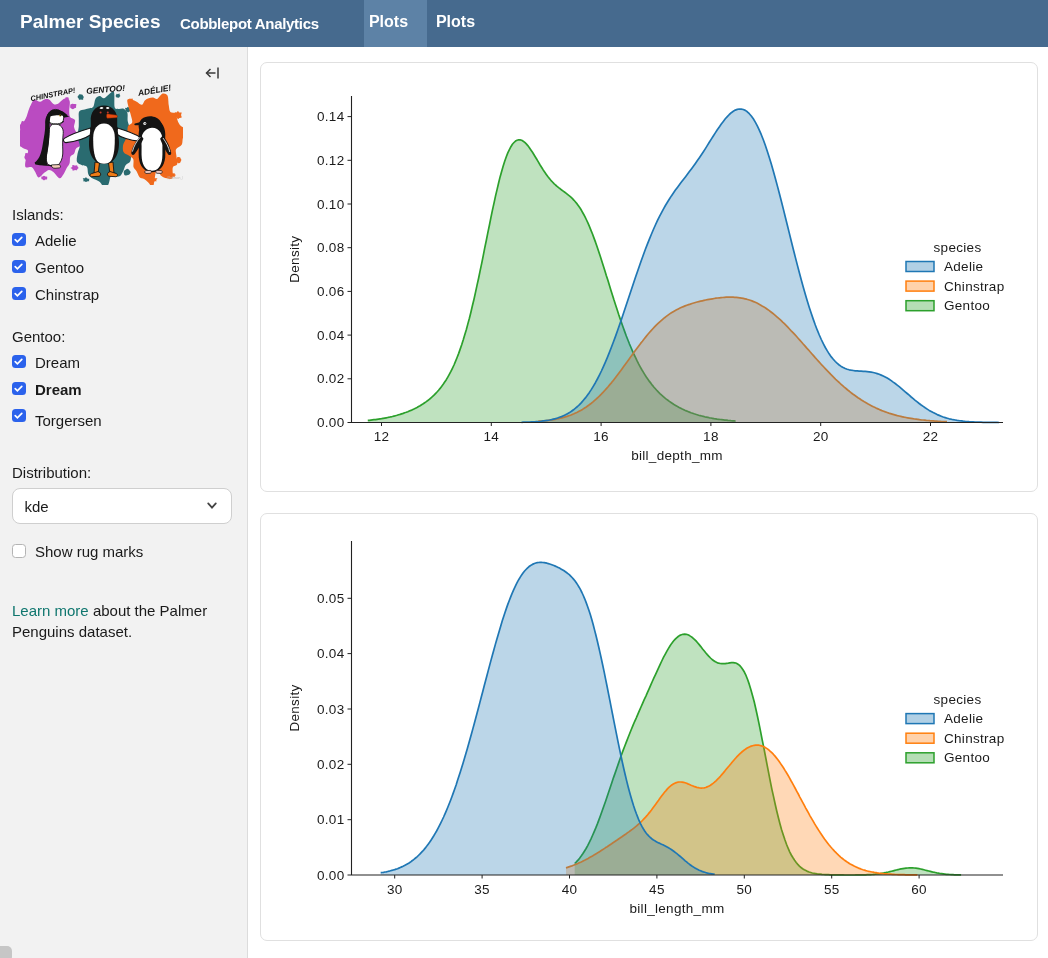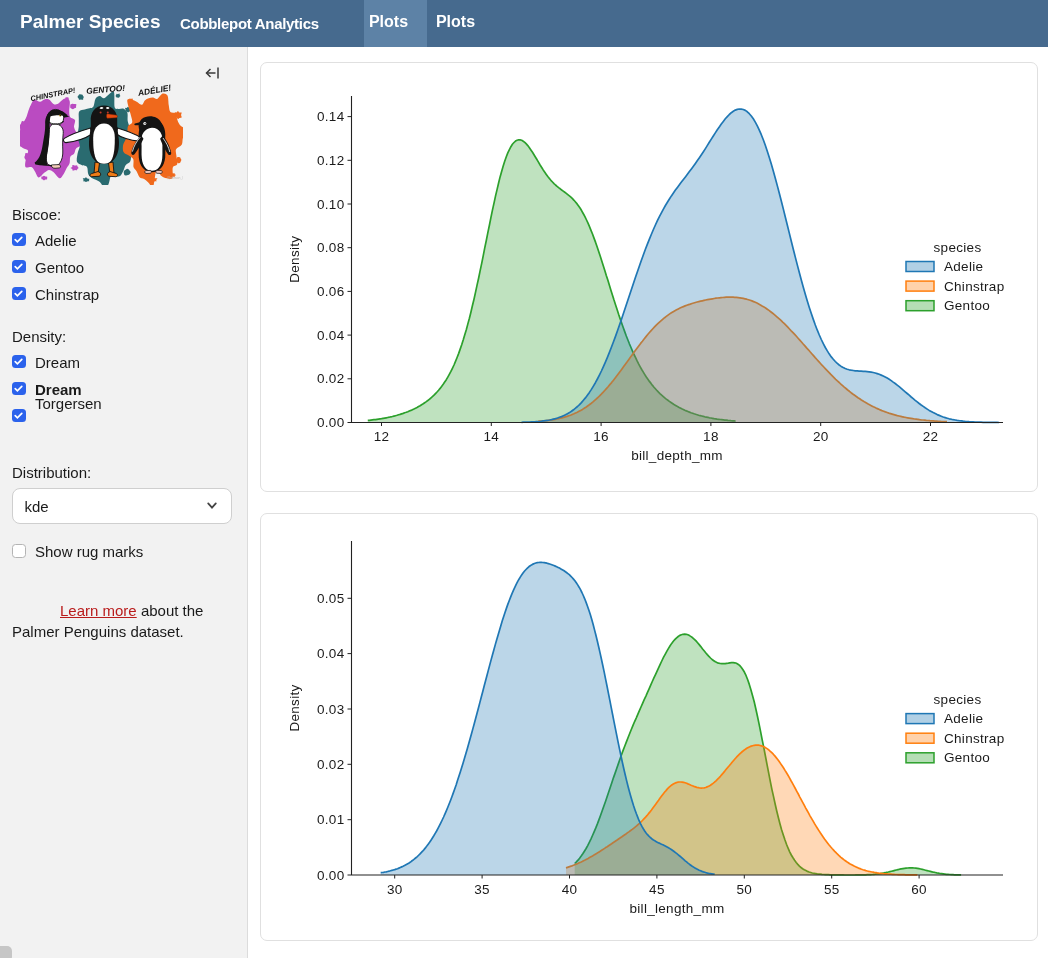--- a/index.html
+++ b/index.html
@@ -84,68 +84,68 @@
       <text x="11" y="17" style="font:italic 700 7.4px 'Liberation Sans'" fill="#111">CHINSTRAP!</text>
     </g>
 <g transform="rotate(-5 67 10)">
       <text x="66.5" y="10" style="font:italic 700 8.4px 'Liberation Sans'" fill="#111">GENTOO!</text>
     </g>
 <g transform="rotate(-10 119 12)">
       <text x="118.5" y="12" style="font:italic 700 8.4px 'Liberation Sans'" fill="#111">ADÉLIE!</text>
     </g>
 <text x="147" y="94.5" style="font:3.5px 'Liberation Sans'" fill="#bbb">@allison_horst</text>
 </svg>
-<div class="abs sbt" style="left:12px;top:206px;">Biscoe:</div>
+<div class="abs sbt" style="left:12px;top:206px;">Islands:</div>
 <div class="ck" style="left:12px;top:232.5px;">
     <svg width="11" height="11" viewBox="0 0 11 11">
       <path d="M2.2,5.7 L4.4,7.9 L8.8,3.3" fill="none" stroke="#fff" stroke-width="1.7" stroke-linecap="round"></path>
     </svg>
   </div>
 <div class="abs sbt" style="left:35px;top:231.5px;">Adelie</div>
 <div class="ck" style="left:12px;top:259.6px;">
     <svg width="11" height="11" viewBox="0 0 11 11">
       <path d="M2.2,5.7 L4.4,7.9 L8.8,3.3" fill="none" stroke="#fff" stroke-width="1.7" stroke-linecap="round"></path>
     </svg>
   </div>
 <div class="abs sbt" style="left:35px;top:258.6px;">Gentoo</div>
 <div class="ck" style="left:12px;top:286.7px;">
     <svg width="11" height="11" viewBox="0 0 11 11">
       <path d="M2.2,5.7 L4.4,7.9 L8.8,3.3" fill="none" stroke="#fff" stroke-width="1.7" stroke-linecap="round"></path>
     </svg>
   </div>
 <div class="abs sbt" style="left:35px;top:285.7px;">Chinstrap</div>
-<div class="abs sbt" style="left:12px;top:328px;">Density:</div>
+<div class="abs sbt" style="left:12px;top:328px;">Gentoo:</div>
 <div class="ck" style="left:12px;top:354.5px;">
     <svg width="11" height="11" viewBox="0 0 11 11">
       <path d="M2.2,5.7 L4.4,7.9 L8.8,3.3" fill="none" stroke="#fff" stroke-width="1.7" stroke-linecap="round"></path>
     </svg>
   </div>
 <div class="abs sbt" style="left:35px;top:353.5px;">Dream</div>
 <div class="ck" style="left:12px;top:381.6px;">
     <svg width="11" height="11" viewBox="0 0 11 11">
       <path d="M2.2,5.7 L4.4,7.9 L8.8,3.3" fill="none" stroke="#fff" stroke-width="1.7" stroke-linecap="round"></path>
     </svg>
   </div>
 <div class="abs sbt" style="left:35px;top:380.6px;font-weight:bold;">Dream</div>
 <div class="ck" style="left:12px;top:408.7px;">
     <svg width="11" height="11" viewBox="0 0 11 11">
       <path d="M2.2,5.7 L4.4,7.9 L8.8,3.3" fill="none" stroke="#fff" stroke-width="1.7" stroke-linecap="round"></path>
     </svg>
   </div>
-<div class="abs sbt" style="left:35px;top:395px;">Torgersen</div>
+<div class="abs sbt" style="left:35px;top:412px;">Torgersen</div>
 <div class="abs sbt" style="left:12px;top:463.5px;">Distribution:</div>
 <div class="abs" style="left:12px;top:487.5px;width:220px;height:36.5px;background:#fff;border:1px solid #cfcfcf;border-radius:8px;"></div>
 <div class="abs sbt" style="left:24.5px;top:498px;">kde</div>
 <svg class="abs" style="left:204px;top:501px;" width="16" height="10" viewBox="0 0 16 10">
     <path d="M4.2,2.4 L8,6.6 L11.8,2.4" fill="none" stroke="#444" stroke-width="1.8" stroke-linecap="round"></path>
   </svg>
 <div class="cku" style="left:12px;top:544px;"></div>
 <div class="abs sbt" style="left:35px;top:543px;">Show rug marks</div>
 <div class="abs sbt" style="left:12px;top:600px;width:208px;line-height:21.3px;">
-<span style="color:#b91c1c;text-decoration:underline;margin-left:48px;">Learn more</span> about the Palmer Penguins dataset.</div>
+<span style="color:#0f766e;">Learn more</span> about the Palmer Penguins dataset.</div>
 
 <div class="abs" style="left:260px;top:62px;width:778px;height:430px;background:#fff;border:1px solid #e0e0e0;border-radius:7px;"></div>
 <svg class="abs" style="left:261px;top:63px;" width="776" height="428" viewBox="0 0 776 428">
 <path d="M106.8,357.4 L108.3,357.3 L109.9,357.1 L111.4,356.9 L112.9,356.7 L114.5,356.6 L116.0,356.3 L117.5,356.1 L119.1,355.9 L120.6,355.7 L122.2,355.4 L123.7,355.1 L125.2,354.8 L126.8,354.5 L128.3,354.2 L129.9,353.8 L131.4,353.5 L132.9,353.1 L134.5,352.7 L136.0,352.3 L137.6,351.8 L139.1,351.4 L140.6,350.9 L142.2,350.4 L143.7,349.8 L145.3,349.3 L146.8,348.7 L148.3,348.0 L149.9,347.4 L151.4,346.7 L152.9,346.0 L154.5,345.2 L156.0,344.4 L157.6,343.5 L159.1,342.7 L160.6,341.7 L162.2,340.8 L163.7,339.7 L165.3,338.6 L166.8,337.5 L168.3,336.3 L169.9,335.0 L171.4,333.6 L173.0,332.2 L174.5,330.6 L176.0,329.0 L177.6,327.2 L179.1,325.4 L180.6,323.4 L182.2,321.3 L183.7,319.1 L185.3,316.7 L186.8,314.1 L188.3,311.4 L189.9,308.4 L191.4,305.3 L193.0,302.0 L194.5,298.4 L196.0,294.7 L197.6,290.6 L199.1,286.4 L200.7,281.8 L202.2,277.1 L203.7,272.0 L205.3,266.7 L206.8,261.1 L208.4,255.3 L209.9,249.2 L211.4,242.8 L213.0,236.2 L214.5,229.4 L216.0,222.4 L217.6,215.2 L219.1,207.9 L220.7,200.4 L222.2,192.8 L223.7,185.1 L225.3,177.5 L226.8,169.8 L228.4,162.2 L229.9,154.7 L231.4,147.3 L233.0,140.1 L234.5,133.1 L236.1,126.4 L237.6,120.0 L239.1,113.9 L240.7,108.3 L242.2,103.0 L243.7,98.2 L245.3,93.8 L246.8,89.9 L248.4,86.6 L249.9,83.7 L251.4,81.3 L253.0,79.5 L254.5,78.1 L256.1,77.2 L257.6,76.8 L259.1,76.9 L260.7,77.3 L262.2,78.2 L263.8,79.4 L265.3,80.9 L266.8,82.6 L268.4,84.7 L269.9,86.9 L271.5,89.2 L273.0,91.7 L274.5,94.2 L276.1,96.8 L277.6,99.4 L279.1,102.0 L280.7,104.5 L282.2,106.9 L283.8,109.2 L285.3,111.4 L286.8,113.5 L288.4,115.5 L289.9,117.3 L291.5,119.0 L293.0,120.6 L294.5,122.0 L296.1,123.4 L297.6,124.6 L299.2,125.8 L300.7,127.0 L302.2,128.1 L303.8,129.3 L305.3,130.4 L306.8,131.6 L308.4,132.9 L309.9,134.2 L311.5,135.7 L313.0,137.3 L314.5,139.0 L316.1,140.9 L317.6,143.0 L319.2,145.3 L320.7,147.8 L322.2,150.5 L323.8,153.4 L325.3,156.5 L326.9,159.9 L328.4,163.4 L329.9,167.1 L331.5,171.0 L333.0,175.1 L334.6,179.4 L336.1,183.8 L337.6,188.3 L339.2,193.0 L340.7,197.7 L342.2,202.5 L343.8,207.4 L345.3,212.4 L346.9,217.3 L348.4,222.3 L349.9,227.2 L351.5,232.2 L353.0,237.1 L354.6,241.9 L356.1,246.6 L357.6,251.3 L359.2,255.9 L360.7,260.3 L362.3,264.7 L363.8,268.9 L365.3,273.0 L366.9,277.0 L368.4,280.8 L370.0,284.5 L371.5,288.1 L373.0,291.5 L374.6,294.7 L376.1,297.9 L377.6,300.9 L379.2,303.8 L380.7,306.5 L382.3,309.1 L383.8,311.6 L385.3,314.0 L386.9,316.2 L388.4,318.4 L390.0,320.4 L391.5,322.4 L393.0,324.2 L394.6,326.0 L396.1,327.7 L397.7,329.3 L399.2,330.8 L400.7,332.2 L402.3,333.6 L403.8,334.9 L405.3,336.1 L406.9,337.3 L408.4,338.4 L410.0,339.5 L411.5,340.5 L413.0,341.5 L414.6,342.4 L416.1,343.3 L417.7,344.2 L419.2,345.0 L420.7,345.8 L422.3,346.5 L423.8,347.2 L425.4,347.9 L426.9,348.5 L428.4,349.1 L430.0,349.7 L431.5,350.2 L433.1,350.8 L434.6,351.3 L436.1,351.7 L437.7,352.2 L439.2,352.6 L440.7,353.0 L442.3,353.4 L443.8,353.8 L445.4,354.1 L446.9,354.4 L448.4,354.8 L450.0,355.0 L451.5,355.3 L453.1,355.6 L454.6,355.8 L456.1,356.1 L457.7,356.3 L459.2,356.5 L460.8,356.7 L462.3,356.9 L463.8,357.1 L465.4,357.2 L466.9,357.4 L468.4,357.5 L470.0,357.7 L471.5,357.8 L473.1,357.9 L474.6,358.0 L474.6,359.5 L106.8,359.5 Z" fill="#2ca02c" fill-opacity="0.3" stroke="none"></path>
 <path d="M106.8,357.4 L108.3,357.3 L109.9,357.1 L111.4,356.9 L112.9,356.7 L114.5,356.6 L116.0,356.3 L117.5,356.1 L119.1,355.9 L120.6,355.7 L122.2,355.4 L123.7,355.1 L125.2,354.8 L126.8,354.5 L128.3,354.2 L129.9,353.8 L131.4,353.5 L132.9,353.1 L134.5,352.7 L136.0,352.3 L137.6,351.8 L139.1,351.4 L140.6,350.9 L142.2,350.4 L143.7,349.8 L145.3,349.3 L146.8,348.7 L148.3,348.0 L149.9,347.4 L151.4,346.7 L152.9,346.0 L154.5,345.2 L156.0,344.4 L157.6,343.5 L159.1,342.7 L160.6,341.7 L162.2,340.8 L163.7,339.7 L165.3,338.6 L166.8,337.5 L168.3,336.3 L169.9,335.0 L171.4,333.6 L173.0,332.2 L174.5,330.6 L176.0,329.0 L177.6,327.2 L179.1,325.4 L180.6,323.4 L182.2,321.3 L183.7,319.1 L185.3,316.7 L186.8,314.1 L188.3,311.4 L189.9,308.4 L191.4,305.3 L193.0,302.0 L194.5,298.4 L196.0,294.7 L197.6,290.6 L199.1,286.4 L200.7,281.8 L202.2,277.1 L203.7,272.0 L205.3,266.7 L206.8,261.1 L208.4,255.3 L209.9,249.2 L211.4,242.8 L213.0,236.2 L214.5,229.4 L216.0,222.4 L217.6,215.2 L219.1,207.9 L220.7,200.4 L222.2,192.8 L223.7,185.1 L225.3,177.5 L226.8,169.8 L228.4,162.2 L229.9,154.7 L231.4,147.3 L233.0,140.1 L234.5,133.1 L236.1,126.4 L237.6,120.0 L239.1,113.9 L240.7,108.3 L242.2,103.0 L243.7,98.2 L245.3,93.8 L246.8,89.9 L248.4,86.6 L249.9,83.7 L251.4,81.3 L253.0,79.5 L254.5,78.1 L256.1,77.2 L257.6,76.8 L259.1,76.9 L260.7,77.3 L262.2,78.2 L263.8,79.4 L265.3,80.9 L266.8,82.6 L268.4,84.7 L269.9,86.9 L271.5,89.2 L273.0,91.7 L274.5,94.2 L276.1,96.8 L277.6,99.4 L279.1,102.0 L280.7,104.5 L282.2,106.9 L283.8,109.2 L285.3,111.4 L286.8,113.5 L288.4,115.5 L289.9,117.3 L291.5,119.0 L293.0,120.6 L294.5,122.0 L296.1,123.4 L297.6,124.6 L299.2,125.8 L300.7,127.0 L302.2,128.1 L303.8,129.3 L305.3,130.4 L306.8,131.6 L308.4,132.9 L309.9,134.2 L311.5,135.7 L313.0,137.3 L314.5,139.0 L316.1,140.9 L317.6,143.0 L319.2,145.3 L320.7,147.8 L322.2,150.5 L323.8,153.4 L325.3,156.5 L326.9,159.9 L328.4,163.4 L329.9,167.1 L331.5,171.0 L333.0,175.1 L334.6,179.4 L336.1,183.8 L337.6,188.3 L339.2,193.0 L340.7,197.7 L342.2,202.5 L343.8,207.4 L345.3,212.4 L346.9,217.3 L348.4,222.3 L349.9,227.2 L351.5,232.2 L353.0,237.1 L354.6,241.9 L356.1,246.6 L357.6,251.3 L359.2,255.9 L360.7,260.3 L362.3,264.7 L363.8,268.9 L365.3,273.0 L366.9,277.0 L368.4,280.8 L370.0,284.5 L371.5,288.1 L373.0,291.5 L374.6,294.7 L376.1,297.9 L377.6,300.9 L379.2,303.8 L380.7,306.5 L382.3,309.1 L383.8,311.6 L385.3,314.0 L386.9,316.2 L388.4,318.4 L390.0,320.4 L391.5,322.4 L393.0,324.2 L394.6,326.0 L396.1,327.7 L397.7,329.3 L399.2,330.8 L400.7,332.2 L402.3,333.6 L403.8,334.9 L405.3,336.1 L406.9,337.3 L408.4,338.4 L410.0,339.5 L411.5,340.5 L413.0,341.5 L414.6,342.4 L416.1,343.3 L417.7,344.2 L419.2,345.0 L420.7,345.8 L422.3,346.5 L423.8,347.2 L425.4,347.9 L426.9,348.5 L428.4,349.1 L430.0,349.7 L431.5,350.2 L433.1,350.8 L434.6,351.3 L436.1,351.7 L437.7,352.2 L439.2,352.6 L440.7,353.0 L442.3,353.4 L443.8,353.8 L445.4,354.1 L446.9,354.4 L448.4,354.8 L450.0,355.0 L451.5,355.3 L453.1,355.6 L454.6,355.8 L456.1,356.1 L457.7,356.3 L459.2,356.5 L460.8,356.7 L462.3,356.9 L463.8,357.1 L465.4,357.2 L466.9,357.4 L468.4,357.5 L470.0,357.7 L471.5,357.8 L473.1,357.9 L474.6,358.0" fill="none" stroke="#2ca02c" stroke-width="1.7" stroke-linejoin="round"></path>
 <path d="M277.0,358.3 L278.7,358.2 L280.4,358.1 L282.1,357.9 L283.8,357.8 L285.5,357.6 L287.2,357.4 L288.9,357.1 L290.7,356.9 L292.4,356.6 L294.1,356.3 L295.8,356.0 L297.5,355.6 L299.2,355.2 L300.9,354.8 L302.6,354.4 L304.3,353.9 L306.1,353.4 L307.8,352.8 L309.5,352.2 L311.2,351.5 L312.9,350.8 L314.6,350.0 L316.3,349.2 L318.0,348.3 L319.7,347.4 L321.5,346.4 L323.2,345.3 L324.9,344.2 L326.6,343.0 L328.3,341.8 L330.0,340.5 L331.7,339.1 L333.4,337.6 L335.1,336.1 L336.9,334.5 L338.6,332.9 L340.3,331.2 L342.0,329.4 L343.7,327.5 L345.4,325.6 L347.1,323.7 L348.8,321.6 L350.6,319.6 L352.3,317.4 L354.0,315.2 L355.7,313.0 L357.4,310.8 L359.1,308.5 L360.8,306.2 L362.5,303.8 L364.2,301.5 L366.0,299.1 L367.7,296.7 L369.4,294.3 L371.1,292.0 L372.8,289.6 L374.5,287.3 L376.2,285.0 L377.9,282.7 L379.6,280.4 L381.4,278.2 L383.1,276.0 L384.8,273.9 L386.5,271.8 L388.2,269.8 L389.9,267.9 L391.6,266.0 L393.3,264.2 L395.0,262.4 L396.8,260.7 L398.5,259.1 L400.2,257.6 L401.9,256.1 L403.6,254.7 L405.3,253.4 L407.0,252.1 L408.7,250.9 L410.4,249.8 L412.2,248.7 L413.9,247.7 L415.6,246.8 L417.3,245.9 L419.0,245.1 L420.7,244.3 L422.4,243.6 L424.1,242.9 L425.8,242.2 L427.6,241.6 L429.3,241.1 L431.0,240.5 L432.7,240.0 L434.4,239.5 L436.1,239.0 L437.8,238.6 L439.5,238.2 L441.3,237.8 L443.0,237.4 L444.7,237.0 L446.4,236.7 L448.1,236.4 L449.8,236.1 L451.5,235.8 L453.2,235.5 L454.9,235.2 L456.7,235.0 L458.4,234.8 L460.1,234.6 L461.8,234.5 L463.5,234.3 L465.2,234.2 L466.9,234.2 L468.6,234.1 L470.3,234.1 L472.1,234.2 L473.8,234.3 L475.5,234.4 L477.2,234.6 L478.9,234.8 L480.6,235.1 L482.3,235.4 L484.0,235.8 L485.7,236.2 L487.5,236.7 L489.2,237.3 L490.9,237.9 L492.6,238.6 L494.3,239.3 L496.0,240.1 L497.7,241.0 L499.4,241.9 L501.1,242.9 L502.9,243.9 L504.6,245.0 L506.3,246.2 L508.0,247.4 L509.7,248.7 L511.4,250.0 L513.1,251.4 L514.8,252.8 L516.5,254.3 L518.3,255.9 L520.0,257.4 L521.7,259.1 L523.4,260.7 L525.1,262.4 L526.8,264.2 L528.5,266.0 L530.2,267.8 L532.0,269.6 L533.7,271.4 L535.4,273.3 L537.1,275.2 L538.8,277.1 L540.5,279.0 L542.2,281.0 L543.9,282.9 L545.6,284.9 L547.4,286.8 L549.1,288.8 L550.8,290.7 L552.5,292.6 L554.2,294.6 L555.9,296.5 L557.6,298.4 L559.3,300.3 L561.0,302.2 L562.8,304.0 L564.5,305.8 L566.2,307.6 L567.9,309.4 L569.6,311.2 L571.3,312.9 L573.0,314.6 L574.7,316.3 L576.4,317.9 L578.2,319.5 L579.9,321.1 L581.6,322.6 L583.3,324.1 L585.0,325.5 L586.7,327.0 L588.4,328.3 L590.1,329.7 L591.8,331.0 L593.6,332.3 L595.3,333.5 L597.0,334.7 L598.7,335.8 L600.4,337.0 L602.1,338.0 L603.8,339.1 L605.5,340.1 L607.2,341.1 L609.0,342.0 L610.7,342.9 L612.4,343.8 L614.1,344.6 L615.8,345.4 L617.5,346.1 L619.2,346.9 L620.9,347.6 L622.7,348.2 L624.4,348.9 L626.1,349.5 L627.8,350.1 L629.5,350.6 L631.2,351.1 L632.9,351.6 L634.6,352.1 L636.3,352.6 L638.1,353.0 L639.8,353.4 L641.5,353.8 L643.2,354.2 L644.9,354.5 L646.6,354.8 L648.3,355.1 L650.0,355.4 L651.7,355.7 L653.5,356.0 L655.2,356.2 L656.9,356.4 L658.6,356.7 L660.3,356.9 L662.0,357.0 L663.7,357.2 L665.4,357.4 L667.1,357.5 L668.9,357.7 L670.6,357.8 L672.3,357.9 L674.0,358.1 L675.7,358.2 L677.4,358.3 L679.1,358.4 L680.8,358.5 L682.5,358.5 L684.3,358.6 L686.0,358.7 L686.0,359.5 L277.0,359.5 Z" fill="#ff7f0e" fill-opacity="0.3" stroke="none"></path>
 <path d="M277.0,358.3 L278.7,358.2 L280.4,358.1 L282.1,357.9 L283.8,357.8 L285.5,357.6 L287.2,357.4 L288.9,357.1 L290.7,356.9 L292.4,356.6 L294.1,356.3 L295.8,356.0 L297.5,355.6 L299.2,355.2 L300.9,354.8 L302.6,354.4 L304.3,353.9 L306.1,353.4 L307.8,352.8 L309.5,352.2 L311.2,351.5 L312.9,350.8 L314.6,350.0 L316.3,349.2 L318.0,348.3 L319.7,347.4 L321.5,346.4 L323.2,345.3 L324.9,344.2 L326.6,343.0 L328.3,341.8 L330.0,340.5 L331.7,339.1 L333.4,337.6 L335.1,336.1 L336.9,334.5 L338.6,332.9 L340.3,331.2 L342.0,329.4 L343.7,327.5 L345.4,325.6 L347.1,323.7 L348.8,321.6 L350.6,319.6 L352.3,317.4 L354.0,315.2 L355.7,313.0 L357.4,310.8 L359.1,308.5 L360.8,306.2 L362.5,303.8 L364.2,301.5 L366.0,299.1 L367.7,296.7 L369.4,294.3 L371.1,292.0 L372.8,289.6 L374.5,287.3 L376.2,285.0 L377.9,282.7 L379.6,280.4 L381.4,278.2 L383.1,276.0 L384.8,273.9 L386.5,271.8 L388.2,269.8 L389.9,267.9 L391.6,266.0 L393.3,264.2 L395.0,262.4 L396.8,260.7 L398.5,259.1 L400.2,257.6 L401.9,256.1 L403.6,254.7 L405.3,253.4 L407.0,252.1 L408.7,250.9 L410.4,249.8 L412.2,248.7 L413.9,247.7 L415.6,246.8 L417.3,245.9 L419.0,245.1 L420.7,244.3 L422.4,243.6 L424.1,242.9 L425.8,242.2 L427.6,241.6 L429.3,241.1 L431.0,240.5 L432.7,240.0 L434.4,239.5 L436.1,239.0 L437.8,238.6 L439.5,238.2 L441.3,237.8 L443.0,237.4 L444.7,237.0 L446.4,236.7 L448.1,236.4 L449.8,236.1 L451.5,235.8 L453.2,235.5 L454.9,235.2 L456.7,235.0 L458.4,234.8 L460.1,234.6 L461.8,234.5 L463.5,234.3 L465.2,234.2 L466.9,234.2 L468.6,234.1 L470.3,234.1 L472.1,234.2 L473.8,234.3 L475.5,234.4 L477.2,234.6 L478.9,234.8 L480.6,235.1 L482.3,235.4 L484.0,235.8 L485.7,236.2 L487.5,236.7 L489.2,237.3 L490.9,237.9 L492.6,238.6 L494.3,239.3 L496.0,240.1 L497.7,241.0 L499.4,241.9 L501.1,242.9 L502.9,243.9 L504.6,245.0 L506.3,246.2 L508.0,247.4 L509.7,248.7 L511.4,250.0 L513.1,251.4 L514.8,252.8 L516.5,254.3 L518.3,255.9 L520.0,257.4 L521.7,259.1 L523.4,260.7 L525.1,262.4 L526.8,264.2 L528.5,266.0 L530.2,267.8 L532.0,269.6 L533.7,271.4 L535.4,273.3 L537.1,275.2 L538.8,277.1 L540.5,279.0 L542.2,281.0 L543.9,282.9 L545.6,284.9 L547.4,286.8 L549.1,288.8 L550.8,290.7 L552.5,292.6 L554.2,294.6 L555.9,296.5 L557.6,298.4 L559.3,300.3 L561.0,302.2 L562.8,304.0 L564.5,305.8 L566.2,307.6 L567.9,309.4 L569.6,311.2 L571.3,312.9 L573.0,314.6 L574.7,316.3 L576.4,317.9 L578.2,319.5 L579.9,321.1 L581.6,322.6 L583.3,324.1 L585.0,325.5 L586.7,327.0 L588.4,328.3 L590.1,329.7 L591.8,331.0 L593.6,332.3 L595.3,333.5 L597.0,334.7 L598.7,335.8 L600.4,337.0 L602.1,338.0 L603.8,339.1 L605.5,340.1 L607.2,341.1 L609.0,342.0 L610.7,342.9 L612.4,343.8 L614.1,344.6 L615.8,345.4 L617.5,346.1 L619.2,346.9 L620.9,347.6 L622.7,348.2 L624.4,348.9 L626.1,349.5 L627.8,350.1 L629.5,350.6 L631.2,351.1 L632.9,351.6 L634.6,352.1 L636.3,352.6 L638.1,353.0 L639.8,353.4 L641.5,353.8 L643.2,354.2 L644.9,354.5 L646.6,354.8 L648.3,355.1 L650.0,355.4 L651.7,355.7 L653.5,356.0 L655.2,356.2 L656.9,356.4 L658.6,356.7 L660.3,356.9 L662.0,357.0 L663.7,357.2 L665.4,357.4 L667.1,357.5 L668.9,357.7 L670.6,357.8 L672.3,357.9 L674.0,358.1 L675.7,358.2 L677.4,358.3 L679.1,358.4 L680.8,358.5 L682.5,358.5 L684.3,358.6 L686.0,358.7" fill="none" stroke="#ff7f0e" stroke-width="1.7" stroke-linejoin="round"></path>
 <path d="M260.5,359.3 L262.5,359.2 L264.5,359.2 L266.5,359.1 L268.5,359.0 L270.5,358.9 L272.5,358.8 L274.5,358.7 L276.5,358.5 L278.5,358.4 L280.5,358.2 L282.5,357.9 L284.5,357.6 L286.5,357.3 L288.5,357.0 L290.5,356.6 L292.5,356.1 L294.5,355.6 L296.5,355.0 L298.5,354.3 L300.5,353.6 L302.5,352.7 L304.5,351.8 L306.5,350.7 L308.5,349.6 L310.5,348.3 L312.5,346.8 L314.5,345.2 L316.5,343.5 L318.5,341.6 L320.4,339.6 L322.4,337.3 L324.4,334.9 L326.4,332.2 L328.4,329.4 L330.4,326.4 L332.4,323.1 L334.4,319.7 L336.4,316.0 L338.4,312.1 L340.4,308.0 L342.4,303.6 L344.4,299.1 L346.4,294.4 L348.4,289.4 L350.4,284.3 L352.4,279.0 L354.4,273.6 L356.4,268.0 L358.4,262.3 L360.4,256.5 L362.4,250.6 L364.4,244.6 L366.4,238.6 L368.4,232.6 L370.4,226.6 L372.4,220.6 L374.4,214.6 L376.4,208.8 L378.4,203.0 L380.4,197.3 L382.4,191.7 L384.4,186.3 L386.4,181.1 L388.4,176.1 L390.4,171.2 L392.4,166.5 L394.4,162.0 L396.4,157.7 L398.4,153.6 L400.4,149.8 L402.4,146.1 L404.4,142.5 L406.4,139.2 L408.4,136.0 L410.4,132.9 L412.4,130.0 L414.4,127.1 L416.4,124.4 L418.4,121.7 L420.4,119.1 L422.4,116.5 L424.4,113.9 L426.4,111.2 L428.4,108.6 L430.4,105.9 L432.4,103.2 L434.4,100.4 L436.4,97.6 L438.4,94.7 L440.4,91.7 L442.4,88.7 L444.4,85.6 L446.4,82.4 L448.3,79.3 L450.3,76.1 L452.3,73.0 L454.3,69.9 L456.3,66.8 L458.3,63.9 L460.3,61.0 L462.3,58.4 L464.3,55.8 L466.3,53.6 L468.3,51.5 L470.3,49.7 L472.3,48.3 L474.3,47.1 L476.3,46.4 L478.3,46.0 L480.3,46.1 L482.3,46.5 L484.3,47.4 L486.3,48.8 L488.3,50.7 L490.3,53.0 L492.3,55.8 L494.3,59.1 L496.3,62.8 L498.3,67.1 L500.3,71.7 L502.3,76.8 L504.3,82.3 L506.3,88.2 L508.3,94.5 L510.3,101.1 L512.3,108.0 L514.3,115.2 L516.3,122.6 L518.3,130.2 L520.3,138.0 L522.3,145.9 L524.3,154.0 L526.3,162.0 L528.3,170.1 L530.3,178.2 L532.3,186.2 L534.3,194.1 L536.3,201.9 L538.3,209.5 L540.3,217.0 L542.3,224.2 L544.3,231.2 L546.3,238.0 L548.3,244.4 L550.3,250.6 L552.3,256.4 L554.3,262.0 L556.3,267.2 L558.3,272.0 L560.3,276.5 L562.3,280.7 L564.3,284.5 L566.3,287.9 L568.3,291.1 L570.3,293.9 L572.3,296.3 L574.3,298.5 L576.3,300.4 L578.2,302.0 L580.2,303.4 L582.2,304.5 L584.2,305.5 L586.2,306.2 L588.2,306.8 L590.2,307.2 L592.2,307.5 L594.2,307.8 L596.2,307.9 L598.2,308.1 L600.2,308.2 L602.2,308.3 L604.2,308.4 L606.2,308.6 L608.2,308.8 L610.2,309.1 L612.2,309.5 L614.2,310.0 L616.2,310.6 L618.2,311.3 L620.2,312.1 L622.2,313.0 L624.2,314.0 L626.2,315.1 L628.2,316.3 L630.2,317.6 L632.2,319.1 L634.2,320.5 L636.2,322.1 L638.2,323.7 L640.2,325.4 L642.2,327.1 L644.2,328.8 L646.2,330.5 L648.2,332.2 L650.2,334.0 L652.2,335.6 L654.2,337.3 L656.2,338.9 L658.2,340.5 L660.2,342.0 L662.2,343.4 L664.2,344.8 L666.2,346.1 L668.2,347.4 L670.2,348.5 L672.2,349.6 L674.2,350.6 L676.2,351.6 L678.2,352.4 L680.2,353.2 L682.2,354.0 L684.2,354.6 L686.2,355.2 L688.2,355.8 L690.2,356.2 L692.2,356.7 L694.2,357.0 L696.2,357.4 L698.2,357.7 L700.2,357.9 L702.2,358.2 L704.2,358.4 L706.1,358.5 L708.1,358.7 L710.1,358.8 L712.1,358.9 L714.1,359.0 L716.1,359.1 L718.1,359.2 L720.1,359.2 L722.1,359.3 L724.1,359.3 L726.1,359.4 L728.1,359.4 L730.1,359.4 L732.1,359.4 L734.1,359.4 L736.1,359.4 L738.1,359.5 L738.1,359.5 L260.5,359.5 Z" fill="#1f77b4" fill-opacity="0.3" stroke="none"></path>
 <path d="M260.5,359.3 L262.5,359.2 L264.5,359.2 L266.5,359.1 L268.5,359.0 L270.5,358.9 L272.5,358.8 L274.5,358.7 L276.5,358.5 L278.5,358.4 L280.5,358.2 L282.5,357.9 L284.5,357.6 L286.5,357.3 L288.5,357.0 L290.5,356.6 L292.5,356.1 L294.5,355.6 L296.5,355.0 L298.5,354.3 L300.5,353.6 L302.5,352.7 L304.5,351.8 L306.5,350.7 L308.5,349.6 L310.5,348.3 L312.5,346.8 L314.5,345.2 L316.5,343.5 L318.5,341.6 L320.4,339.6 L322.4,337.3 L324.4,334.9 L326.4,332.2 L328.4,329.4 L330.4,326.4 L332.4,323.1 L334.4,319.7 L336.4,316.0 L338.4,312.1 L340.4,308.0 L342.4,303.6 L344.4,299.1 L346.4,294.4 L348.4,289.4 L350.4,284.3 L352.4,279.0 L354.4,273.6 L356.4,268.0 L358.4,262.3 L360.4,256.5 L362.4,250.6 L364.4,244.6 L366.4,238.6 L368.4,232.6 L370.4,226.6 L372.4,220.6 L374.4,214.6 L376.4,208.8 L378.4,203.0 L380.4,197.3 L382.4,191.7 L384.4,186.3 L386.4,181.1 L388.4,176.1 L390.4,171.2 L392.4,166.5 L394.4,162.0 L396.4,157.7 L398.4,153.6 L400.4,149.8 L402.4,146.1 L404.4,142.5 L406.4,139.2 L408.4,136.0 L410.4,132.9 L412.4,130.0 L414.4,127.1 L416.4,124.4 L418.4,121.7 L420.4,119.1 L422.4,116.5 L424.4,113.9 L426.4,111.2 L428.4,108.6 L430.4,105.9 L432.4,103.2 L434.4,100.4 L436.4,97.6 L438.4,94.7 L440.4,91.7 L442.4,88.7 L444.4,85.6 L446.4,82.4 L448.3,79.3 L450.3,76.1 L452.3,73.0 L454.3,69.9 L456.3,66.8 L458.3,63.9 L460.3,61.0 L462.3,58.4 L464.3,55.8 L466.3,53.6 L468.3,51.5 L470.3,49.7 L472.3,48.3 L474.3,47.1 L476.3,46.4 L478.3,46.0 L480.3,46.1 L482.3,46.5 L484.3,47.4 L486.3,48.8 L488.3,50.7 L490.3,53.0 L492.3,55.8 L494.3,59.1 L496.3,62.8 L498.3,67.1 L500.3,71.7 L502.3,76.8 L504.3,82.3 L506.3,88.2 L508.3,94.5 L510.3,101.1 L512.3,108.0 L514.3,115.2 L516.3,122.6 L518.3,130.2 L520.3,138.0 L522.3,145.9 L524.3,154.0 L526.3,162.0 L528.3,170.1 L530.3,178.2 L532.3,186.2 L534.3,194.1 L536.3,201.9 L538.3,209.5 L540.3,217.0 L542.3,224.2 L544.3,231.2 L546.3,238.0 L548.3,244.4 L550.3,250.6 L552.3,256.4 L554.3,262.0 L556.3,267.2 L558.3,272.0 L560.3,276.5 L562.3,280.7 L564.3,284.5 L566.3,287.9 L568.3,291.1 L570.3,293.9 L572.3,296.3 L574.3,298.5 L576.3,300.4 L578.2,302.0 L580.2,303.4 L582.2,304.5 L584.2,305.5 L586.2,306.2 L588.2,306.8 L590.2,307.2 L592.2,307.5 L594.2,307.8 L596.2,307.9 L598.2,308.1 L600.2,308.2 L602.2,308.3 L604.2,308.4 L606.2,308.6 L608.2,308.8 L610.2,309.1 L612.2,309.5 L614.2,310.0 L616.2,310.6 L618.2,311.3 L620.2,312.1 L622.2,313.0 L624.2,314.0 L626.2,315.1 L628.2,316.3 L630.2,317.6 L632.2,319.1 L634.2,320.5 L636.2,322.1 L638.2,323.7 L640.2,325.4 L642.2,327.1 L644.2,328.8 L646.2,330.5 L648.2,332.2 L650.2,334.0 L652.2,335.6 L654.2,337.3 L656.2,338.9 L658.2,340.5 L660.2,342.0 L662.2,343.4 L664.2,344.8 L666.2,346.1 L668.2,347.4 L670.2,348.5 L672.2,349.6 L674.2,350.6 L676.2,351.6 L678.2,352.4 L680.2,353.2 L682.2,354.0 L684.2,354.6 L686.2,355.2 L688.2,355.8 L690.2,356.2 L692.2,356.7 L694.2,357.0 L696.2,357.4 L698.2,357.7 L700.2,357.9 L702.2,358.2 L704.2,358.4 L706.1,358.5 L708.1,358.7 L710.1,358.8 L712.1,358.9 L714.1,359.0 L716.1,359.1 L718.1,359.2 L720.1,359.2 L722.1,359.3 L724.1,359.3 L726.1,359.4 L728.1,359.4 L730.1,359.4 L732.1,359.4 L734.1,359.4 L736.1,359.4 L738.1,359.5" fill="none" stroke="#1f77b4" stroke-width="1.7" stroke-linejoin="round"></path>
 <path d="M90.5,33 V359.5 H742" fill="none" stroke="#222" stroke-width="1.1"></path>

